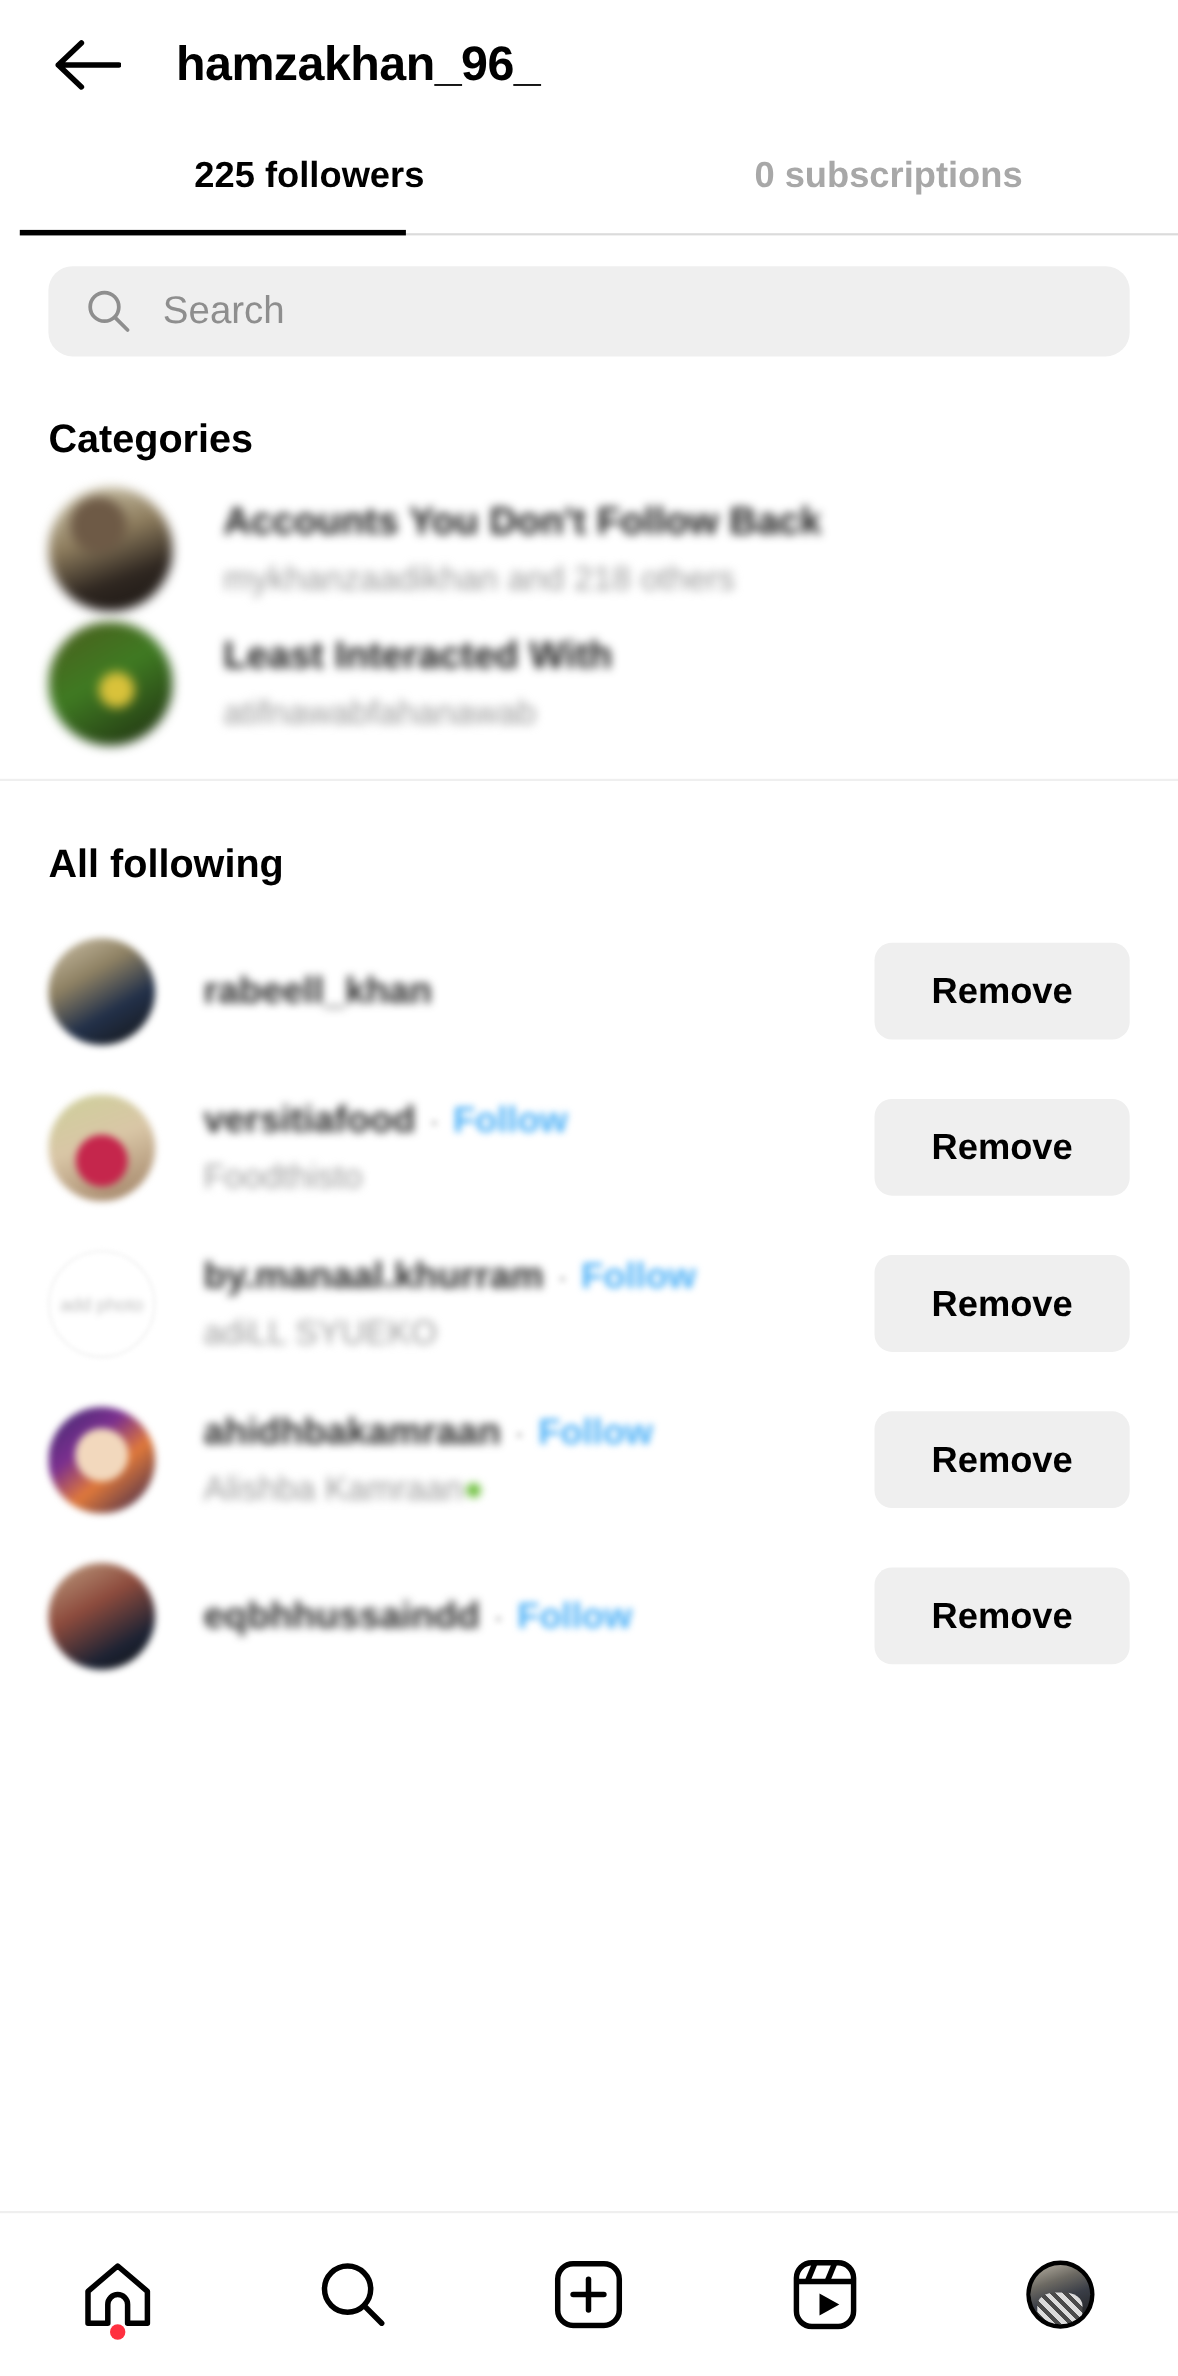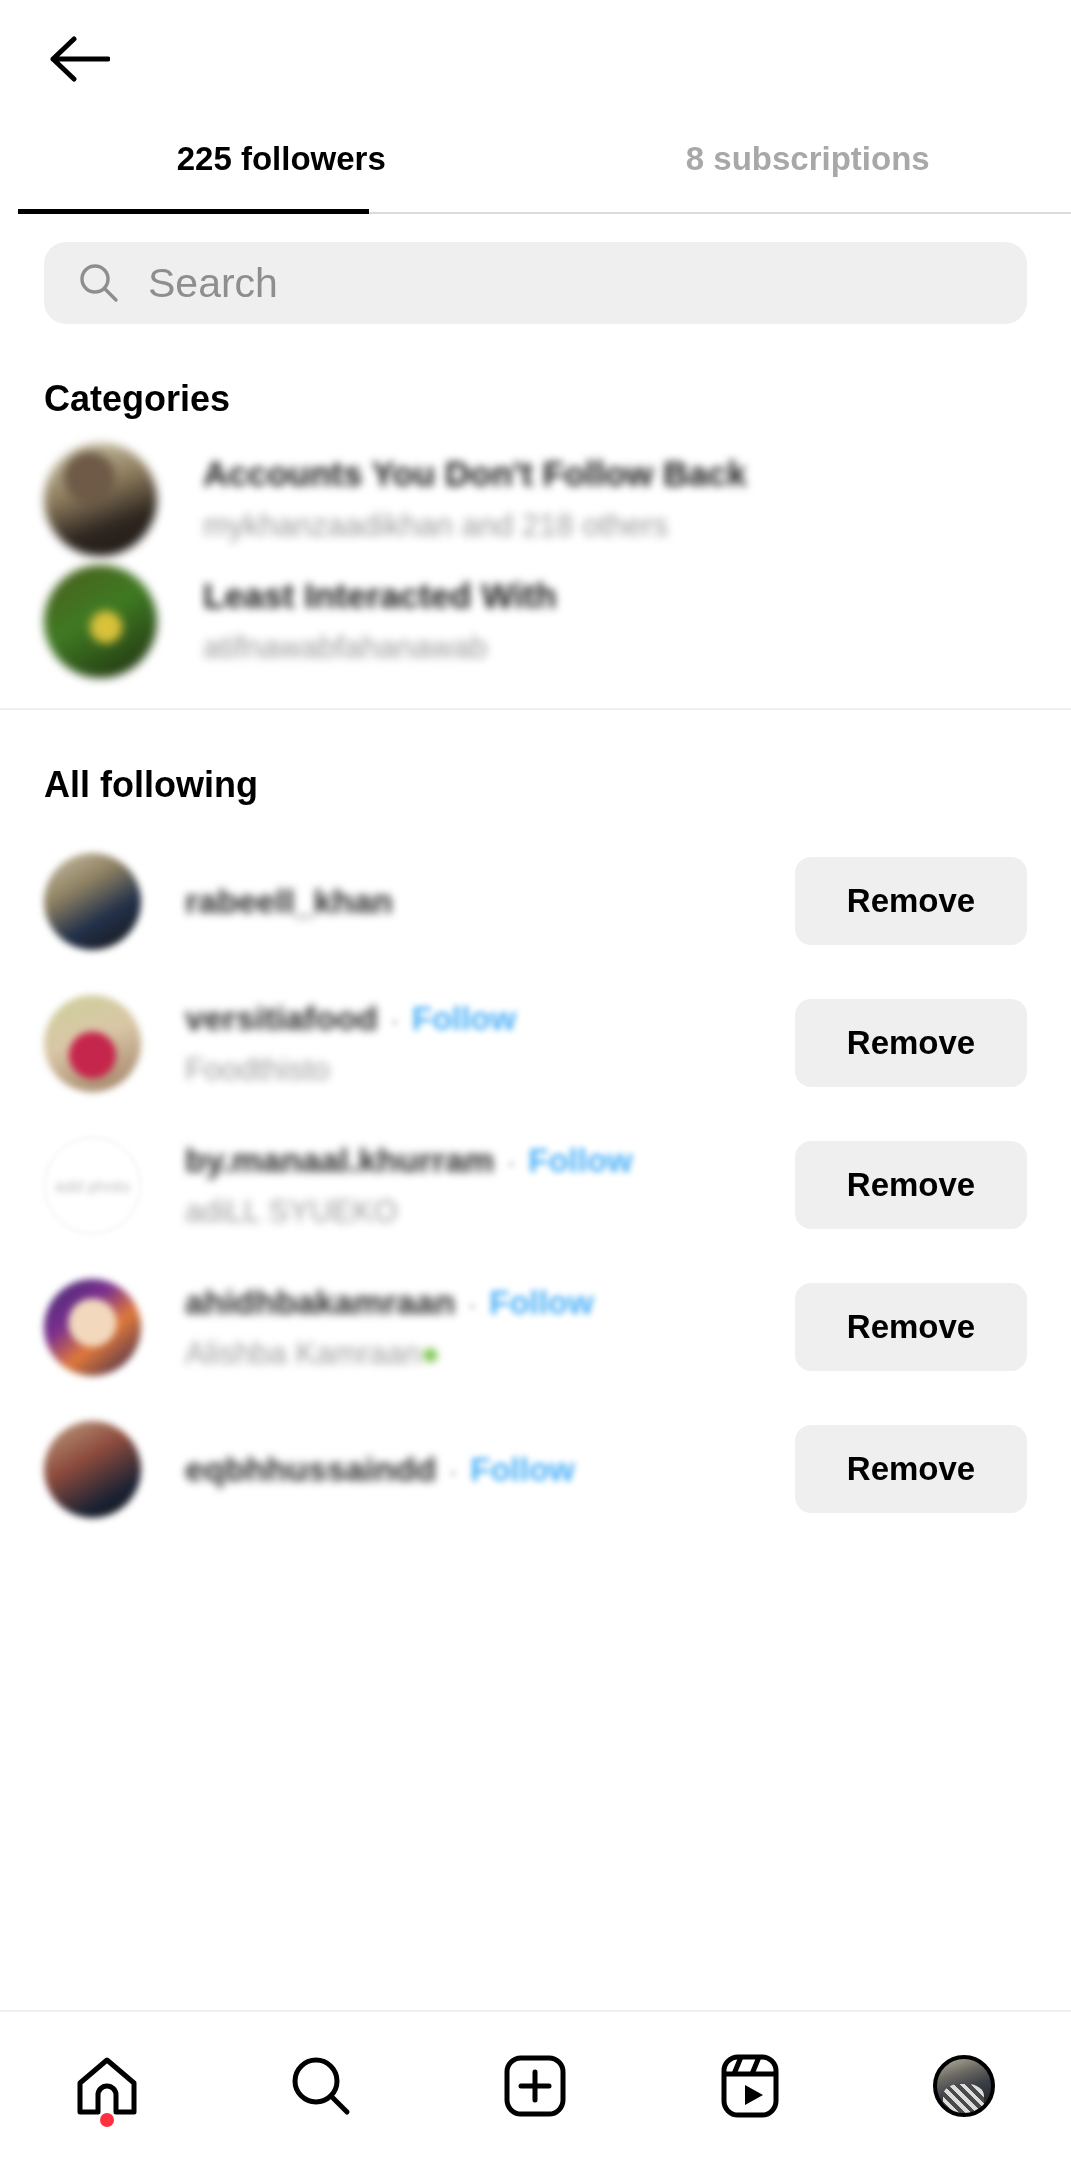--- a/index.html
+++ b/index.html
@@ -23,21 +23,21 @@
   .tabs{position:relative;height:96px;flex:0 0 auto;display:flex;align-items:flex-start;margin-left:18px;}
   .tab{flex:1 1 0;text-align:center;font-size:33px;font-weight:bold;padding-top:22px;color:#a8a8a8;cursor:pointer;}
   .tab.active{color:#000000;}
   .tabs-underline-track{position:absolute;left:0;right:0;bottom:0;height:2px;background:#dbdbdb;}
   .tabs-underline{position:absolute;left:0;bottom:0;width:33.33%;height:5px;background:#000000;}
 
   
   .search-wrap{padding:28px 44px 0 44px;flex:0 0 auto;}
   .search-box{height:82px;background:#efefef;border-radius:22px;display:flex;align-items:center;padding:0 34px;}
   .search-icon{width:42px;height:42px;flex:0 0 auto;}
-  .search-ph{font-size:41px;color:#8e8e8e;margin-left:28px;}
+  .search-ph{font-size:35px;color:#8e8e8e;margin-left:28px;}
 
   
   .section-title{font-size:36px;font-weight:bold;padding:54px 44px 0 44px;flex:0 0 auto;}
 
   
   .cat-list{padding-top:18px;flex:0 0 auto;}
   .cat-row{display:flex;align-items:center;padding:14px 44px;height:122px;box-sizing:border-box;cursor:pointer;}
   .cat-av{width:113px;height:113px;border-radius:50%;flex:0 0 auto;filter:blur(5px);background:#cfc9b4;}
   .cat-av.a1{background:
       radial-gradient(circle at 40% 30%, #6e5a46 0 24%, transparent 25%),
@@ -90,25 +90,26 @@
 <body>
 
 <div class="screen">
 
   <div class="header">
     <div class="back-btn">
       <svg width="62" height="48" viewBox="0 0 62 48" aria-hidden="true">
         <path d="M26 4 L5 24 L26 44 M5 24 L60 24" fill="none" stroke="#000" stroke-width="5" stroke-linecap="round" stroke-linejoin="round"></path>
       </svg>
     </div>
+    <div class="title">hamzakhan_96_</div>
   </div>
 
   <div class="tabs">
     <div class="tab active">225 followers</div>
-    <div class="tab">8 subscriptions</div>
+    <div class="tab">0 subscriptions</div>
     <div class="tabs-underline-track"></div>
     <div class="tabs-underline"></div>
   </div>
 
   <div class="search-wrap">
     <div class="search-box">
       <svg class="search-icon" viewBox="0 0 42 42" aria-hidden="true">
         <circle cx="17" cy="17" r="13" fill="none" stroke="#8e8e8e" stroke-width="3.4"></circle>
         <line x1="26.5" y1="26.5" x2="38" y2="38" stroke="#8e8e8e" stroke-width="3.4" stroke-linecap="round"></line>
       </svg>

